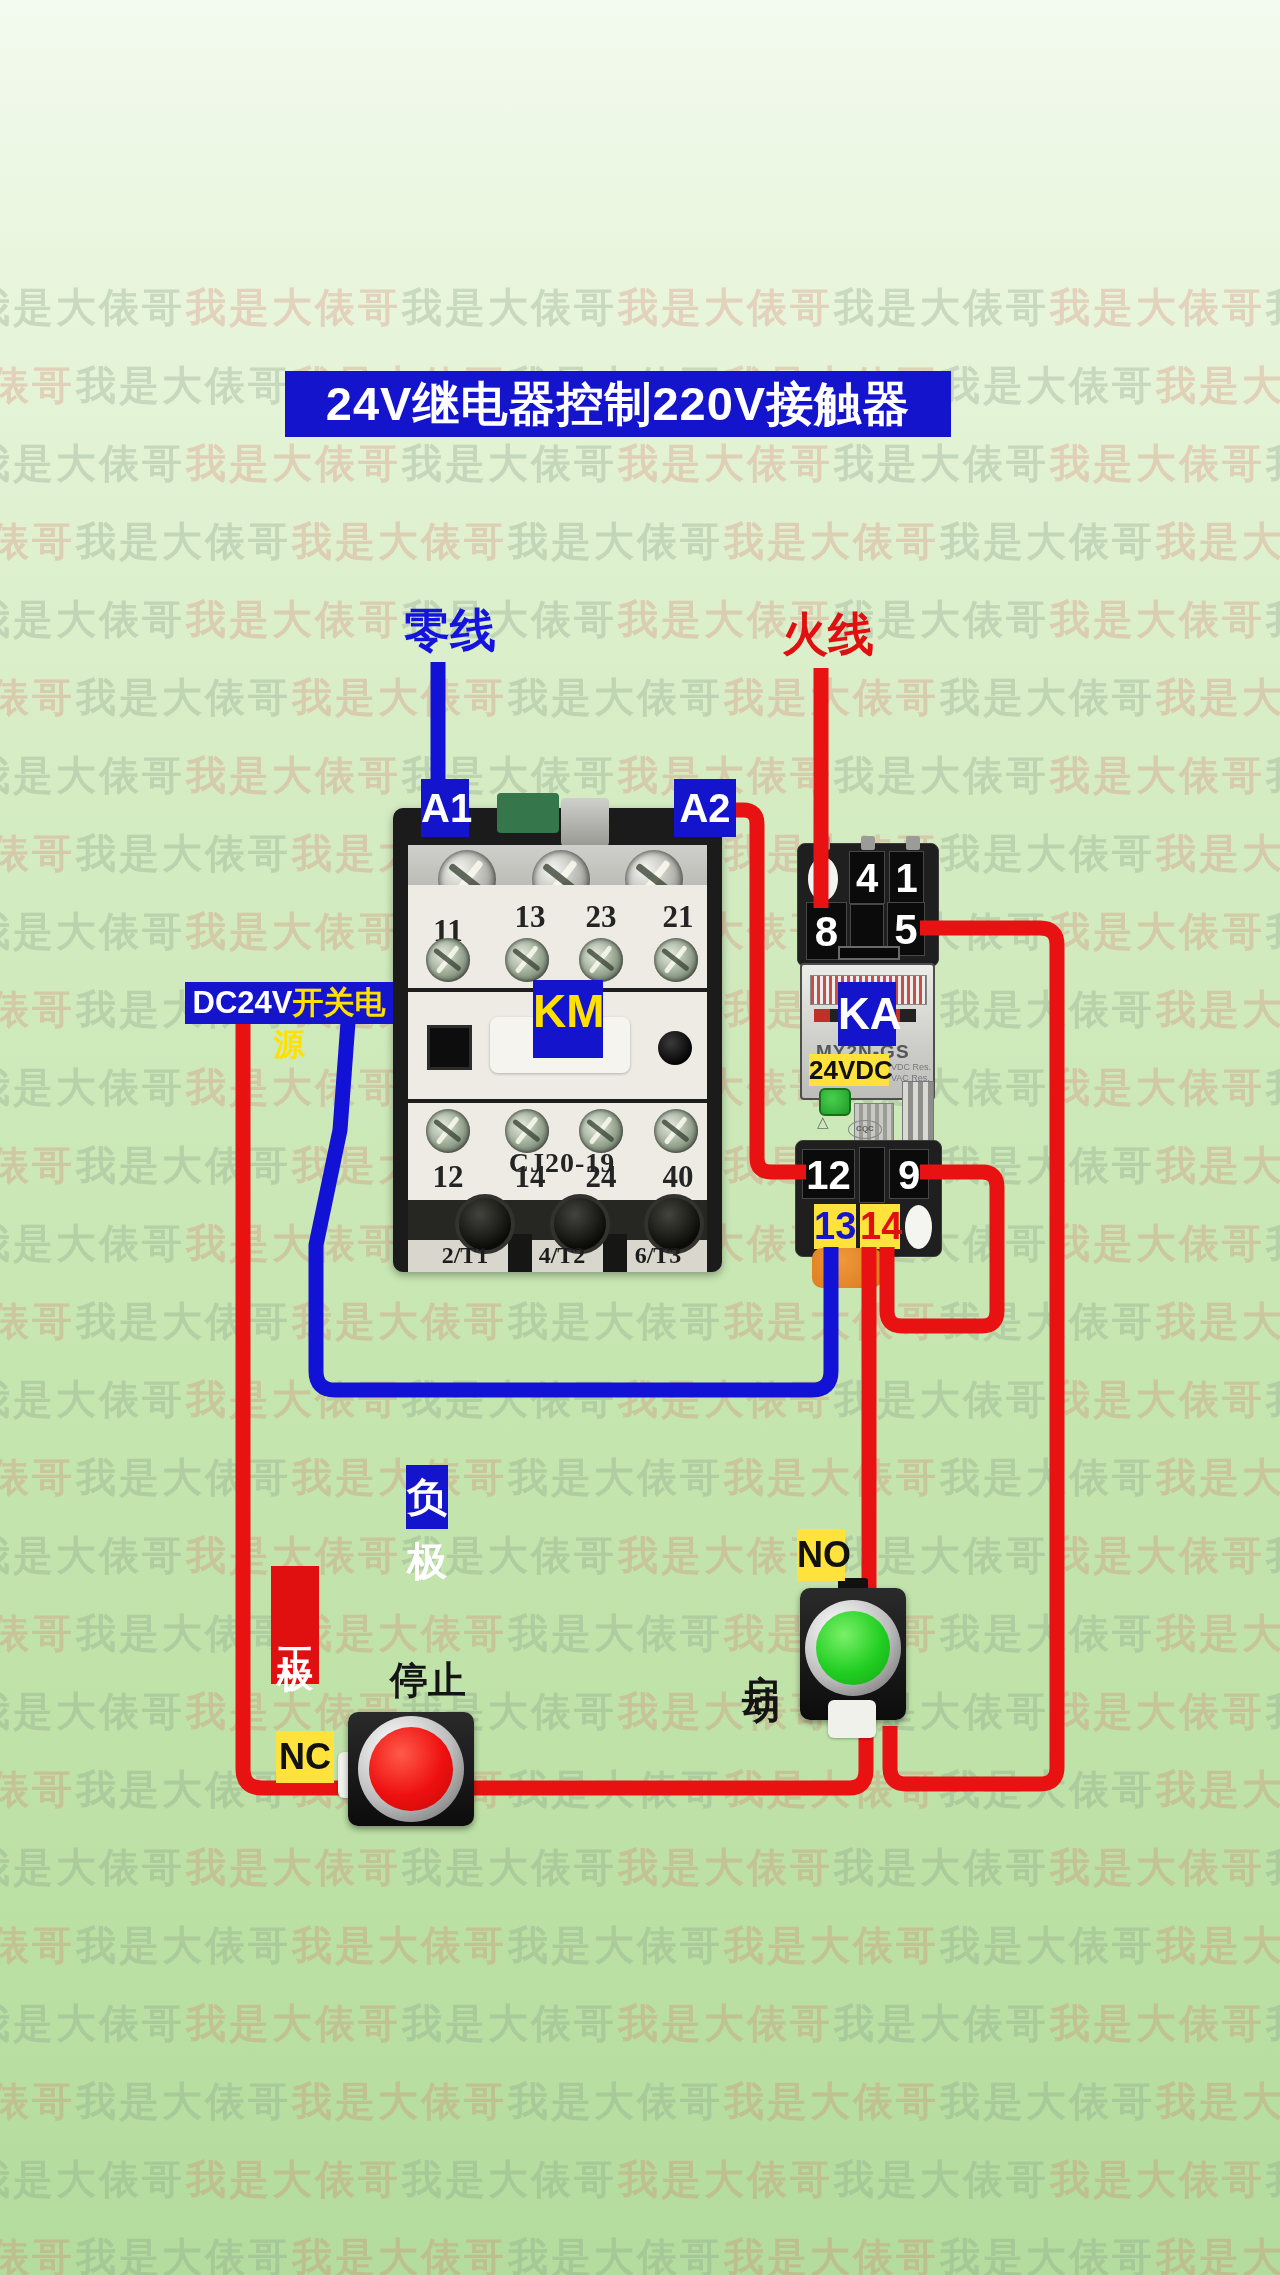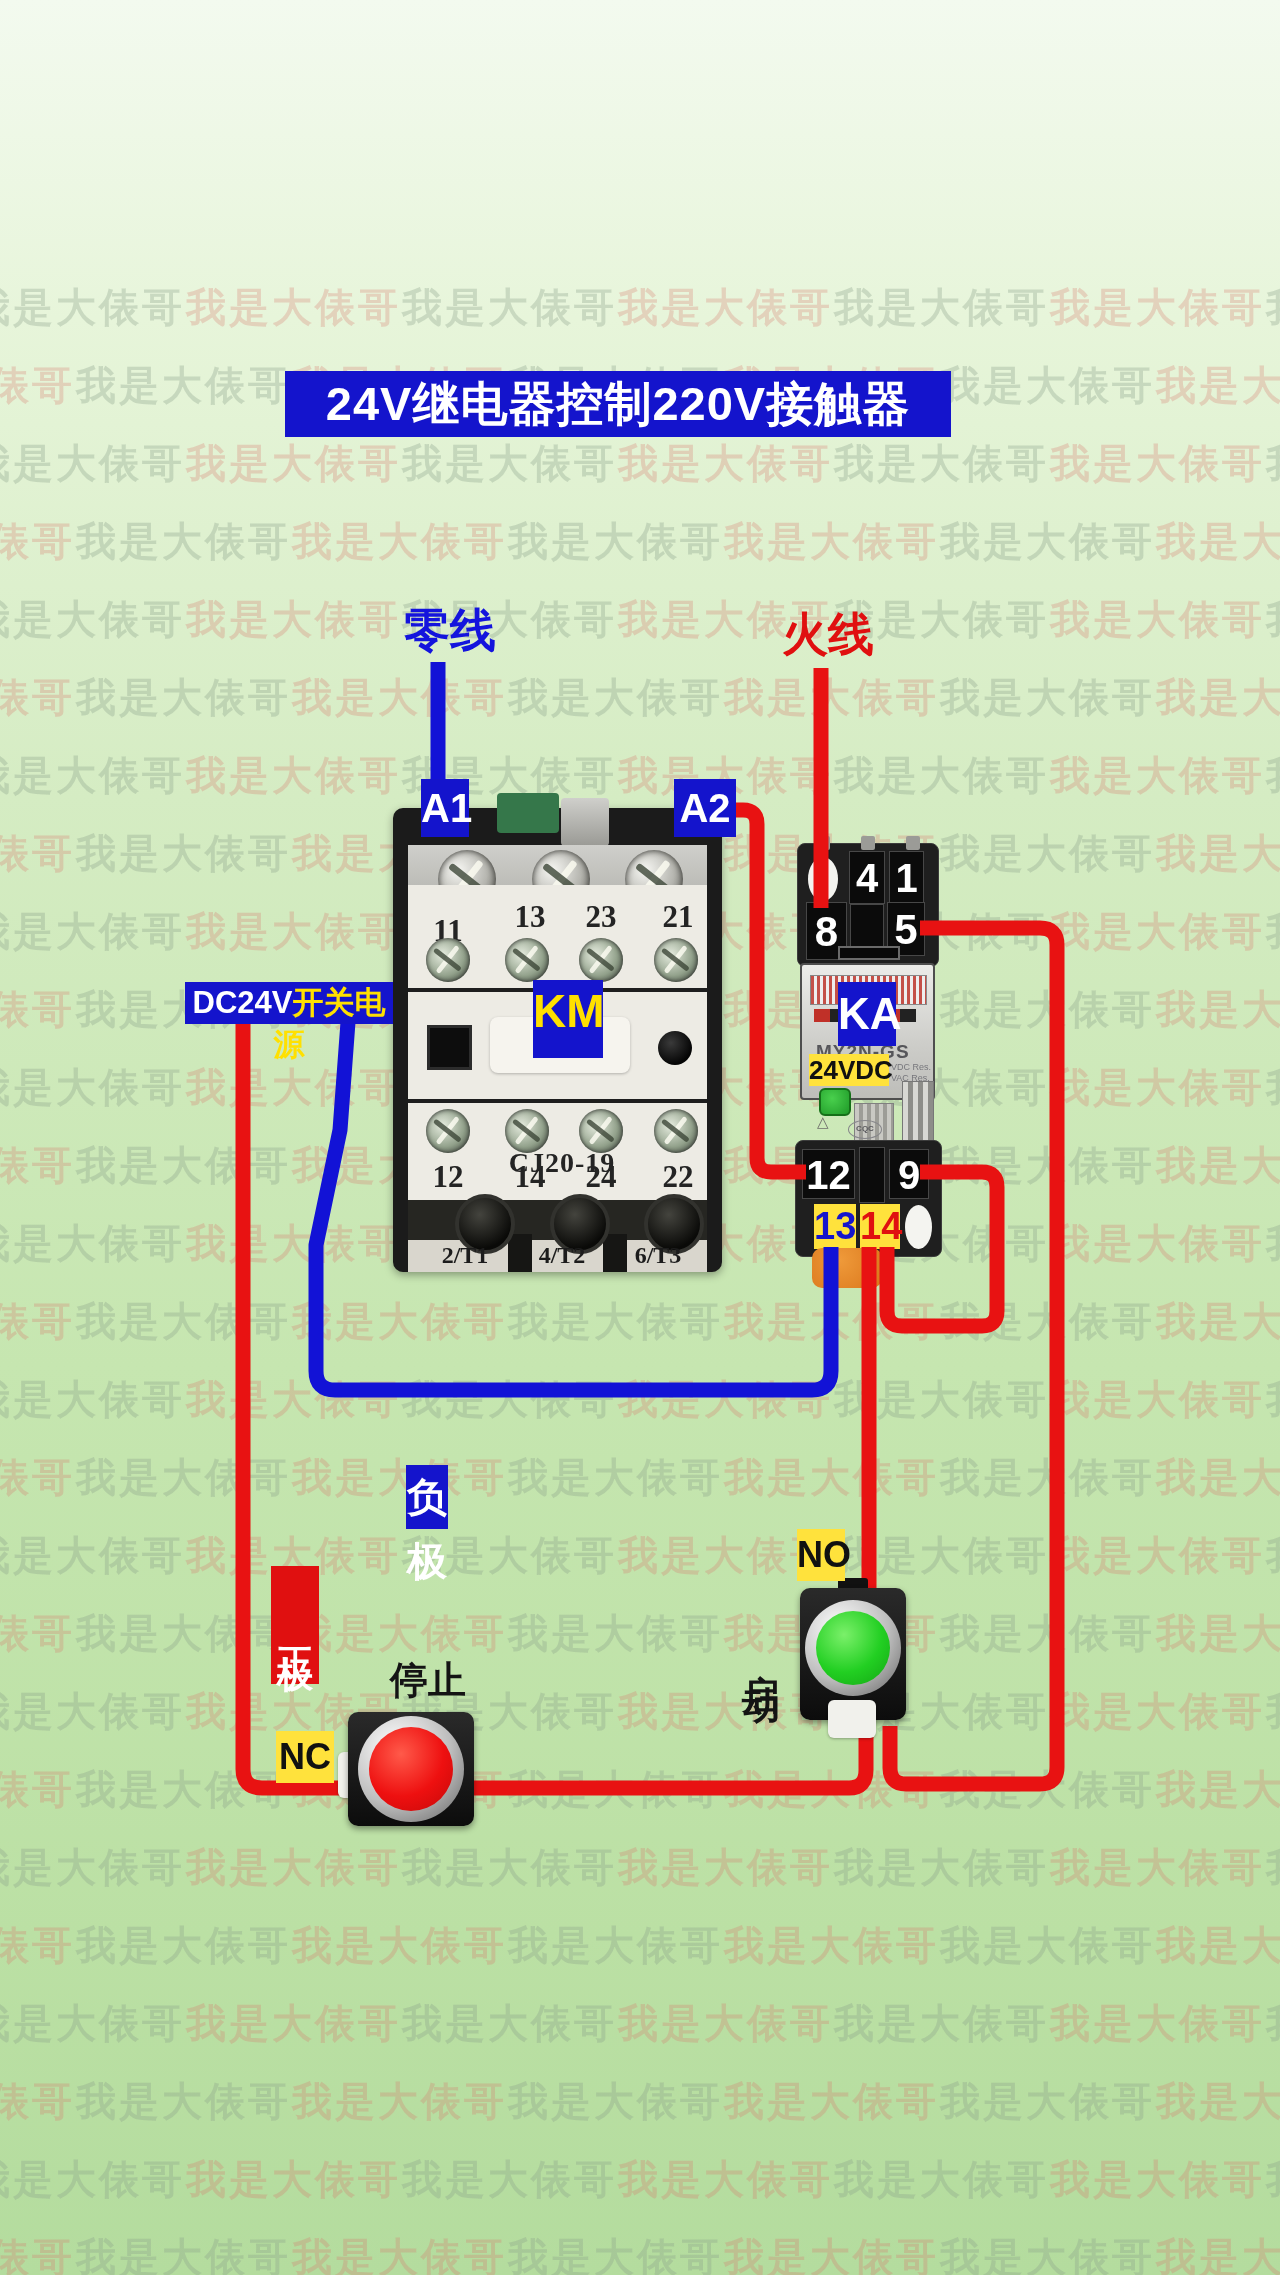--- a/index.html
+++ b/index.html
@@ -284,21 +284,21 @@
       <div class="ct-round-btn"></div>
       <span class="ct-model">CJ20-19</span>
       <div class="divider" style="top:214px;"></div>
       <div class="screw-s" style="left:18px;top:224px;"></div>
       <div class="screw-s" style="left:97px;top:224px;"></div>
       <div class="screw-s" style="left:171px;top:224px;"></div>
       <div class="screw-s" style="left:246px;top:224px;"></div>
       <span class="tnum" style="left:40px;top:274px;">12</span>
       <span class="tnum" style="left:122px;top:274px;">14</span>
       <span class="tnum" style="left:193px;top:274px;">24</span>
-      <span class="tnum" style="left:270px;top:274px;">22</span>
+      <span class="tnum" style="left:270px;top:274px;">40</span>
     </div>
 
     <div class="ct-bottom">
       <div class="ct-strip"></div>
       <div class="ct-gap" style="left:100px;"></div>
       <div class="ct-gap" style="left:195px;"></div>
       <div class="hole" style="left:47px;top:-6px;"></div>
       <div class="hole" style="left:142px;top:-6px;"></div>
       <div class="hole" style="left:236px;top:-6px;"></div>
       <span class="ltext" style="left:57px;top:42px;">2/T1</span>

